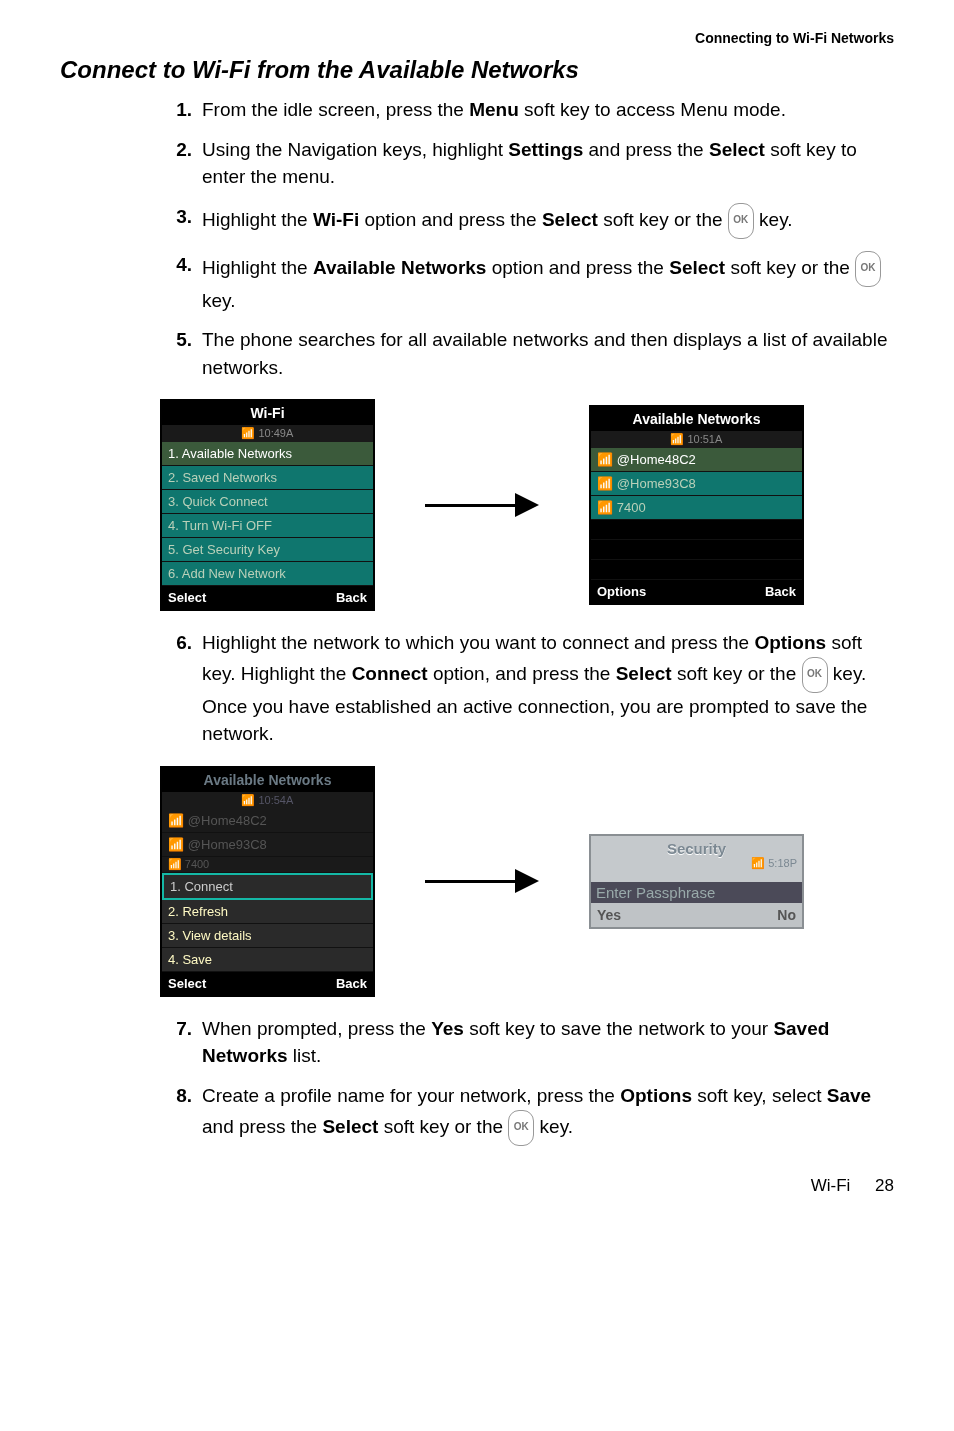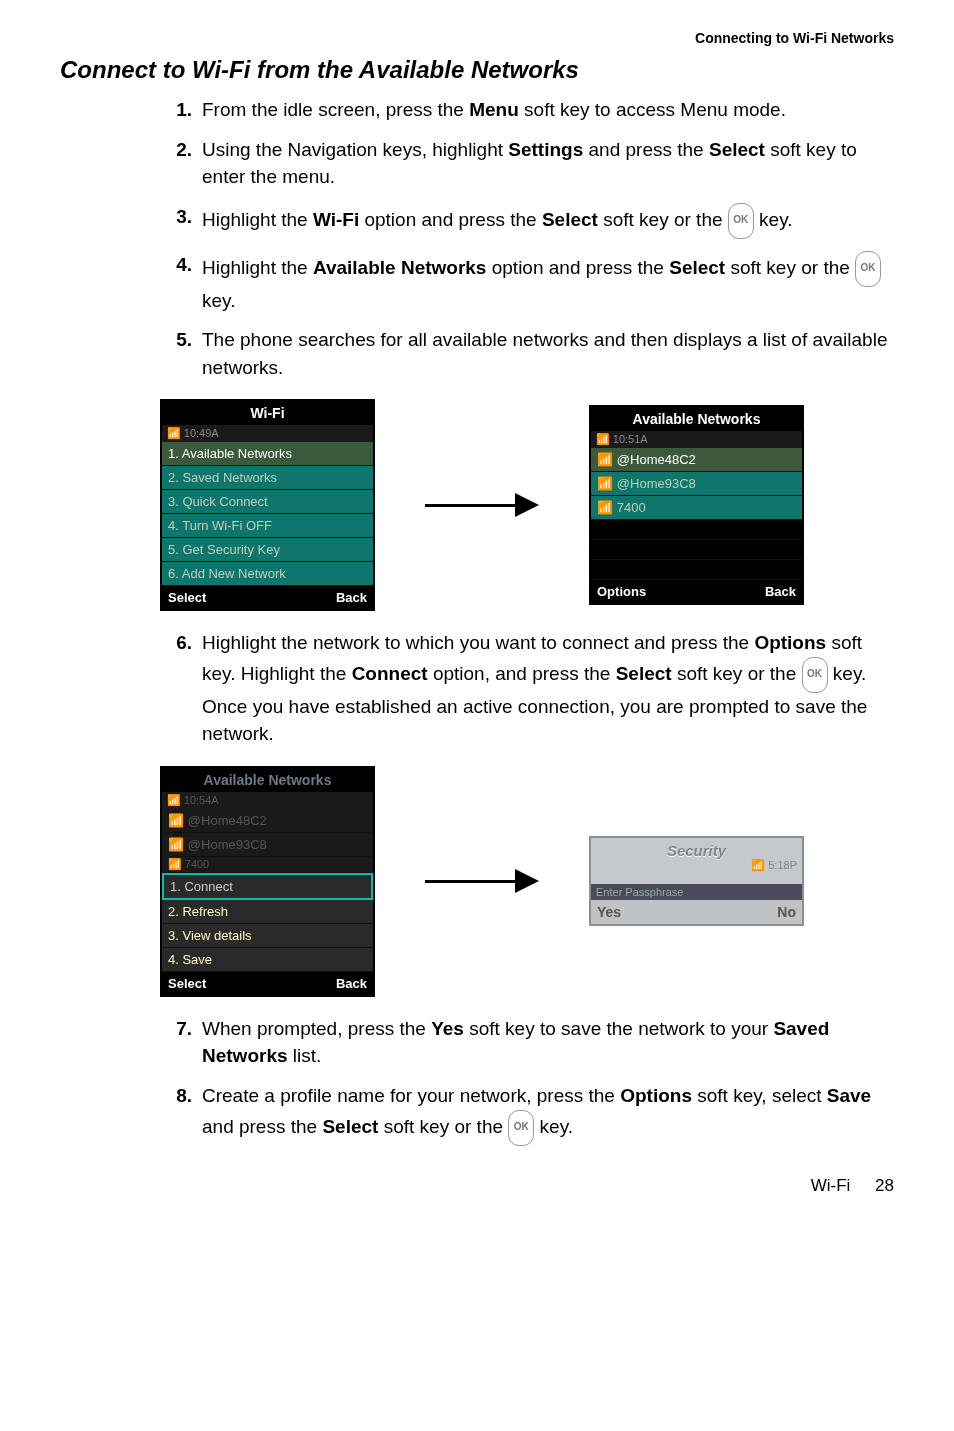--- a/index.html
+++ b/index.html
@@ -93,21 +93,21 @@
       background: #000;
       color: #fff;
       text-align: center;
       padding: 4px 0;
       font-weight: bold;
       font-size: 14px;
     }
     .ps-status {
       background: #1a1a1a;
       color: #888;
-      text-align: left;
+      text-align: center;
       padding: 2px 5px;
       font-size: 11px;
     }
     .ps-item {
       padding: 4px 6px;
       color: #b9d0b9;
       border-bottom: 1px solid #111;
       background: #0f766e;
       font-size: 13px;
     }
@@ -144,32 +144,31 @@
       position: relative;
       font-family: Arial, sans-serif;
     }
     .sec-title {
       text-align: center;
       color: #7b8892;
       font-weight: bold;
       padding: 4px 0 0;
       font-size: 15px;
       text-shadow: 0 1px 0 #fff;
-      font-style: italic;
     }
     .sec-status {
       text-align: right;
       color: #7b8892;
       font-size: 11px;
       padding: 0 5px 12px;
     }
     .sec-strip {
       background: #4b4a58;
       color: #9aa;
-      font-size: 11px;
+      font-size: 15px;
       padding: 2px 5px;
     }
     .sec-dialog {
       background: #fff;
       border: 1px solid #888;
       margin: 6px 8px 4px;
       padding: 8px 6px;
       text-align: center;
       color: #555;
       font-weight: bold;

